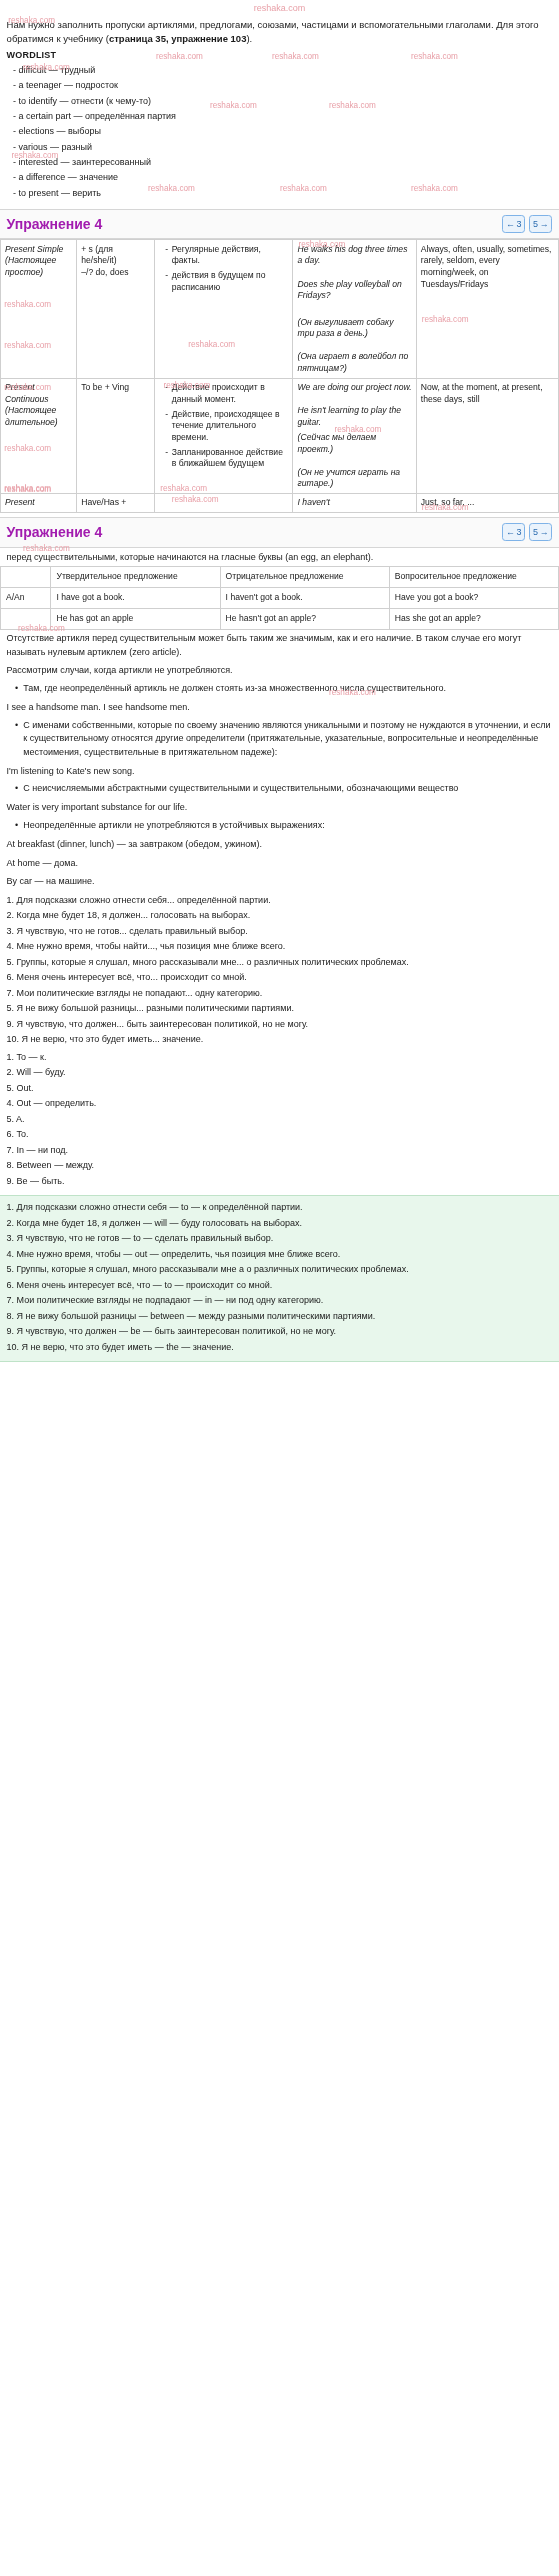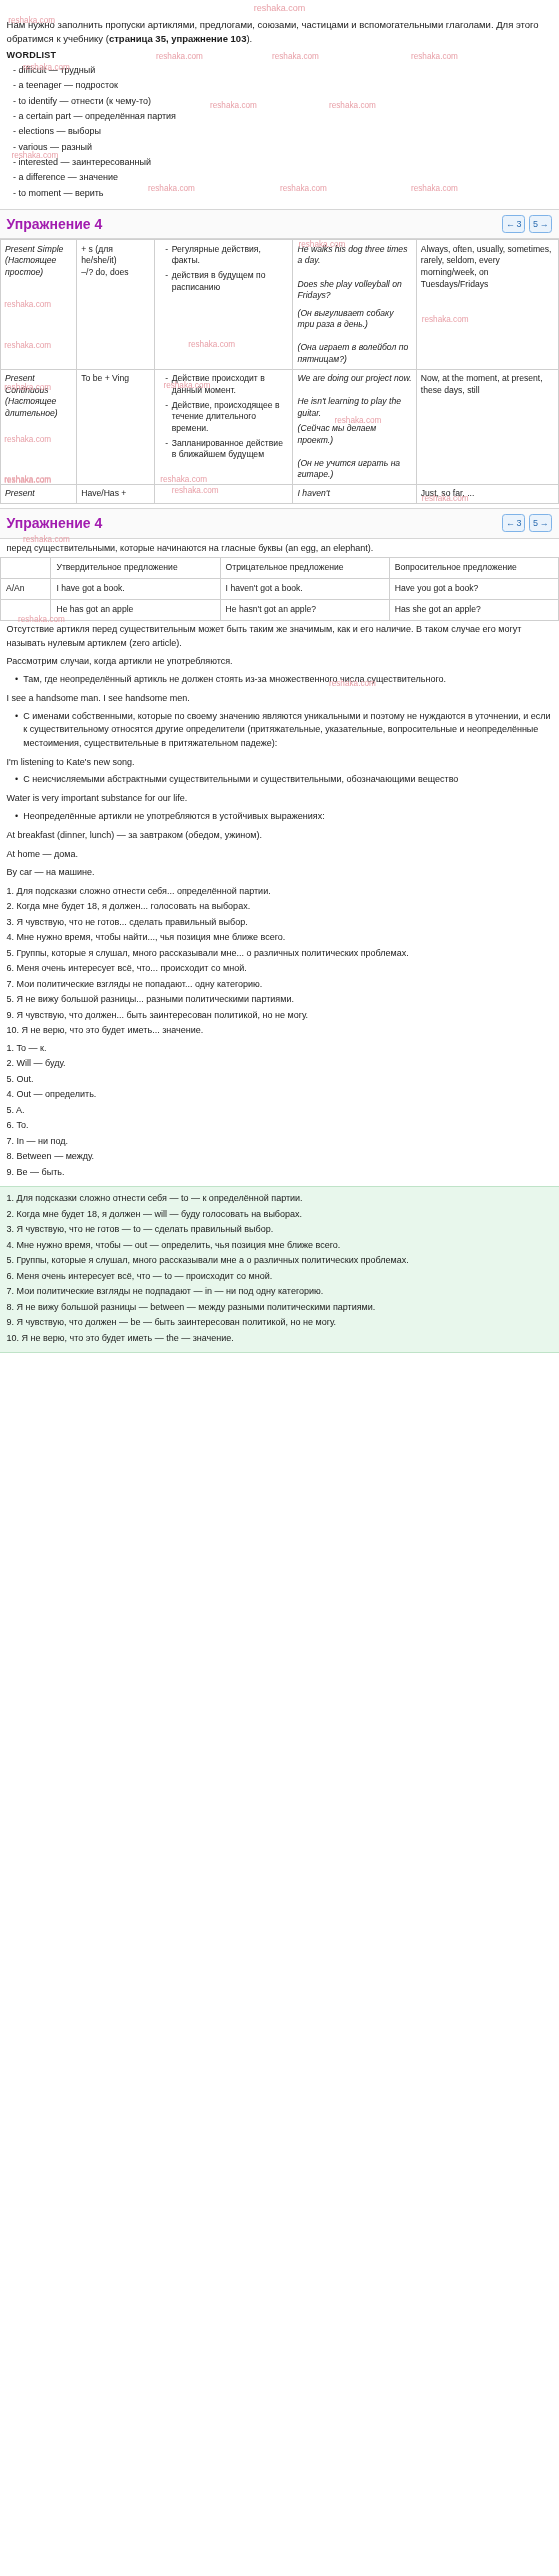--- a/index.html
+++ b/index.html
@@ -170,21 +170,21 @@
     <span class="wm" style="left:280px; top:122px;">reshaka.com</span>
     <span class="wm" style="left:411px; top:122px;">reshaka.com</span>
     <div class="li">- difficult — трудный</div>
     <div class="li">- a teenager — подросток</div>
     <div class="li">- to identify — отнести (к чему-то)</div>
     <div class="li">- a certain part — определённая партия</div>
     <div class="li">- elections — выборы</div>
     <div class="li">- various — разный</div>
     <div class="li">- interested — заинтересованный</div>
     <div class="li">- a difference — значение</div>
-    <div class="li">- to moment — верить</div>
+    <div class="li">- to present — верить</div>
   </div>
 
   <div class="ex-header">
     <div class="ex-title">Упражнение 4</div>
     <div class="navbtn">
       <span>←</span>
       <span>3</span>
     </div>
     <div class="navbtn right">
       <span>5</span>
@@ -211,21 +211,21 @@
           <li>Регулярные действия, факты.</li>
           <li>действия в будущем по расписанию</li>
         </ul>
         <span class="wm" style="left:33px; top:99px;">reshaka.com</span>
         <span class="wm" style="left:8.2px; top:140px;">reshaka.com</span>
       </td>
       <td class="c4">
         <div class="ex-eng" style="white-space:pre-line">He walks his dog three times a day.
 
 Does she play volleyball on Fridays?</div>
-        <div class="ex-ru" style="white-space:pre-line; margin-top:6px">(Он выгуливает собаку три раза в день.)
+        <div class="ex-ru" style="white-space:pre-line; margin-top:15px">(Он выгуливает собаку три раза в день.)
 
 (Она играет в волейбол по пятницам?)</div>
         <span class="wm" style="left:5px; top:-1.6px;">reshaka.com</span>
       </td>
       <td class="c5">
         <div>Always, often, usually, sometimes, rarely, seldom, every morning/week, on Tuesdays/Fridays</div>
         <span class="wm" style="left:5px; top:74px;">reshaka.com</span>
       </td>
     </tr>
     <tr>

